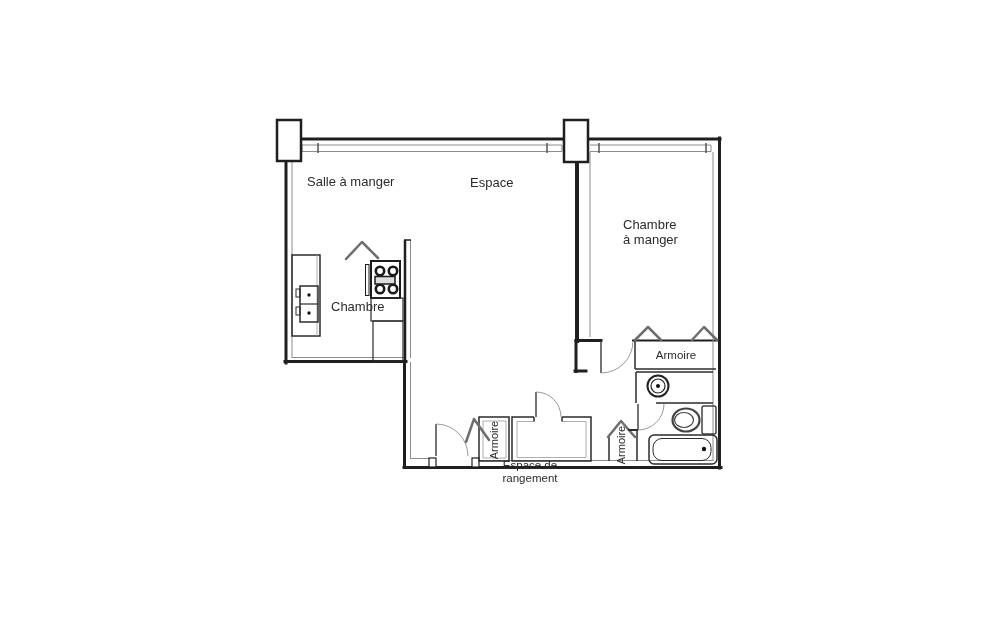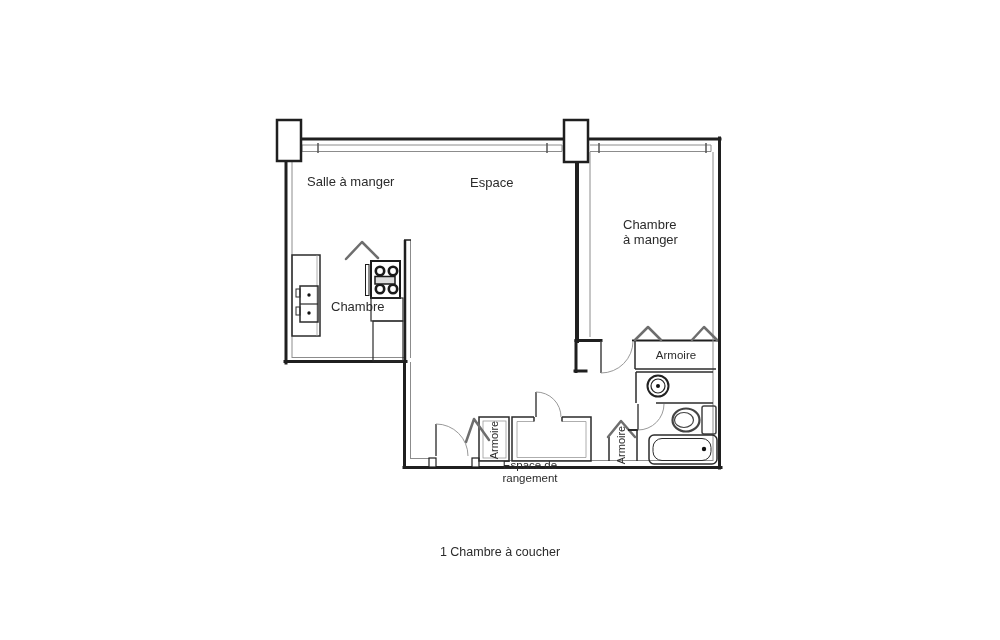--- a/index.html
+++ b/index.html
@@ -186,15 +186,14 @@
 
 <div class="lbl-sm" style="left:649px;top:349px;width:54px;">Armoire</div>
 
 <div class="lbl-vert" style="left:454px;top:433px;">Armoire</div>
 
 <div class="lbl-vert" style="left:581px;top:438px;">Armoire</div>
 
 <div class="lbl-sm" style="left:490px;top:428px;width:80px;margin-top:31px;">Espace de
 rangement</div>
 
-<div class="caption">1 Chambre à coucher</div>
 
 </div>
 
 </body></html>

